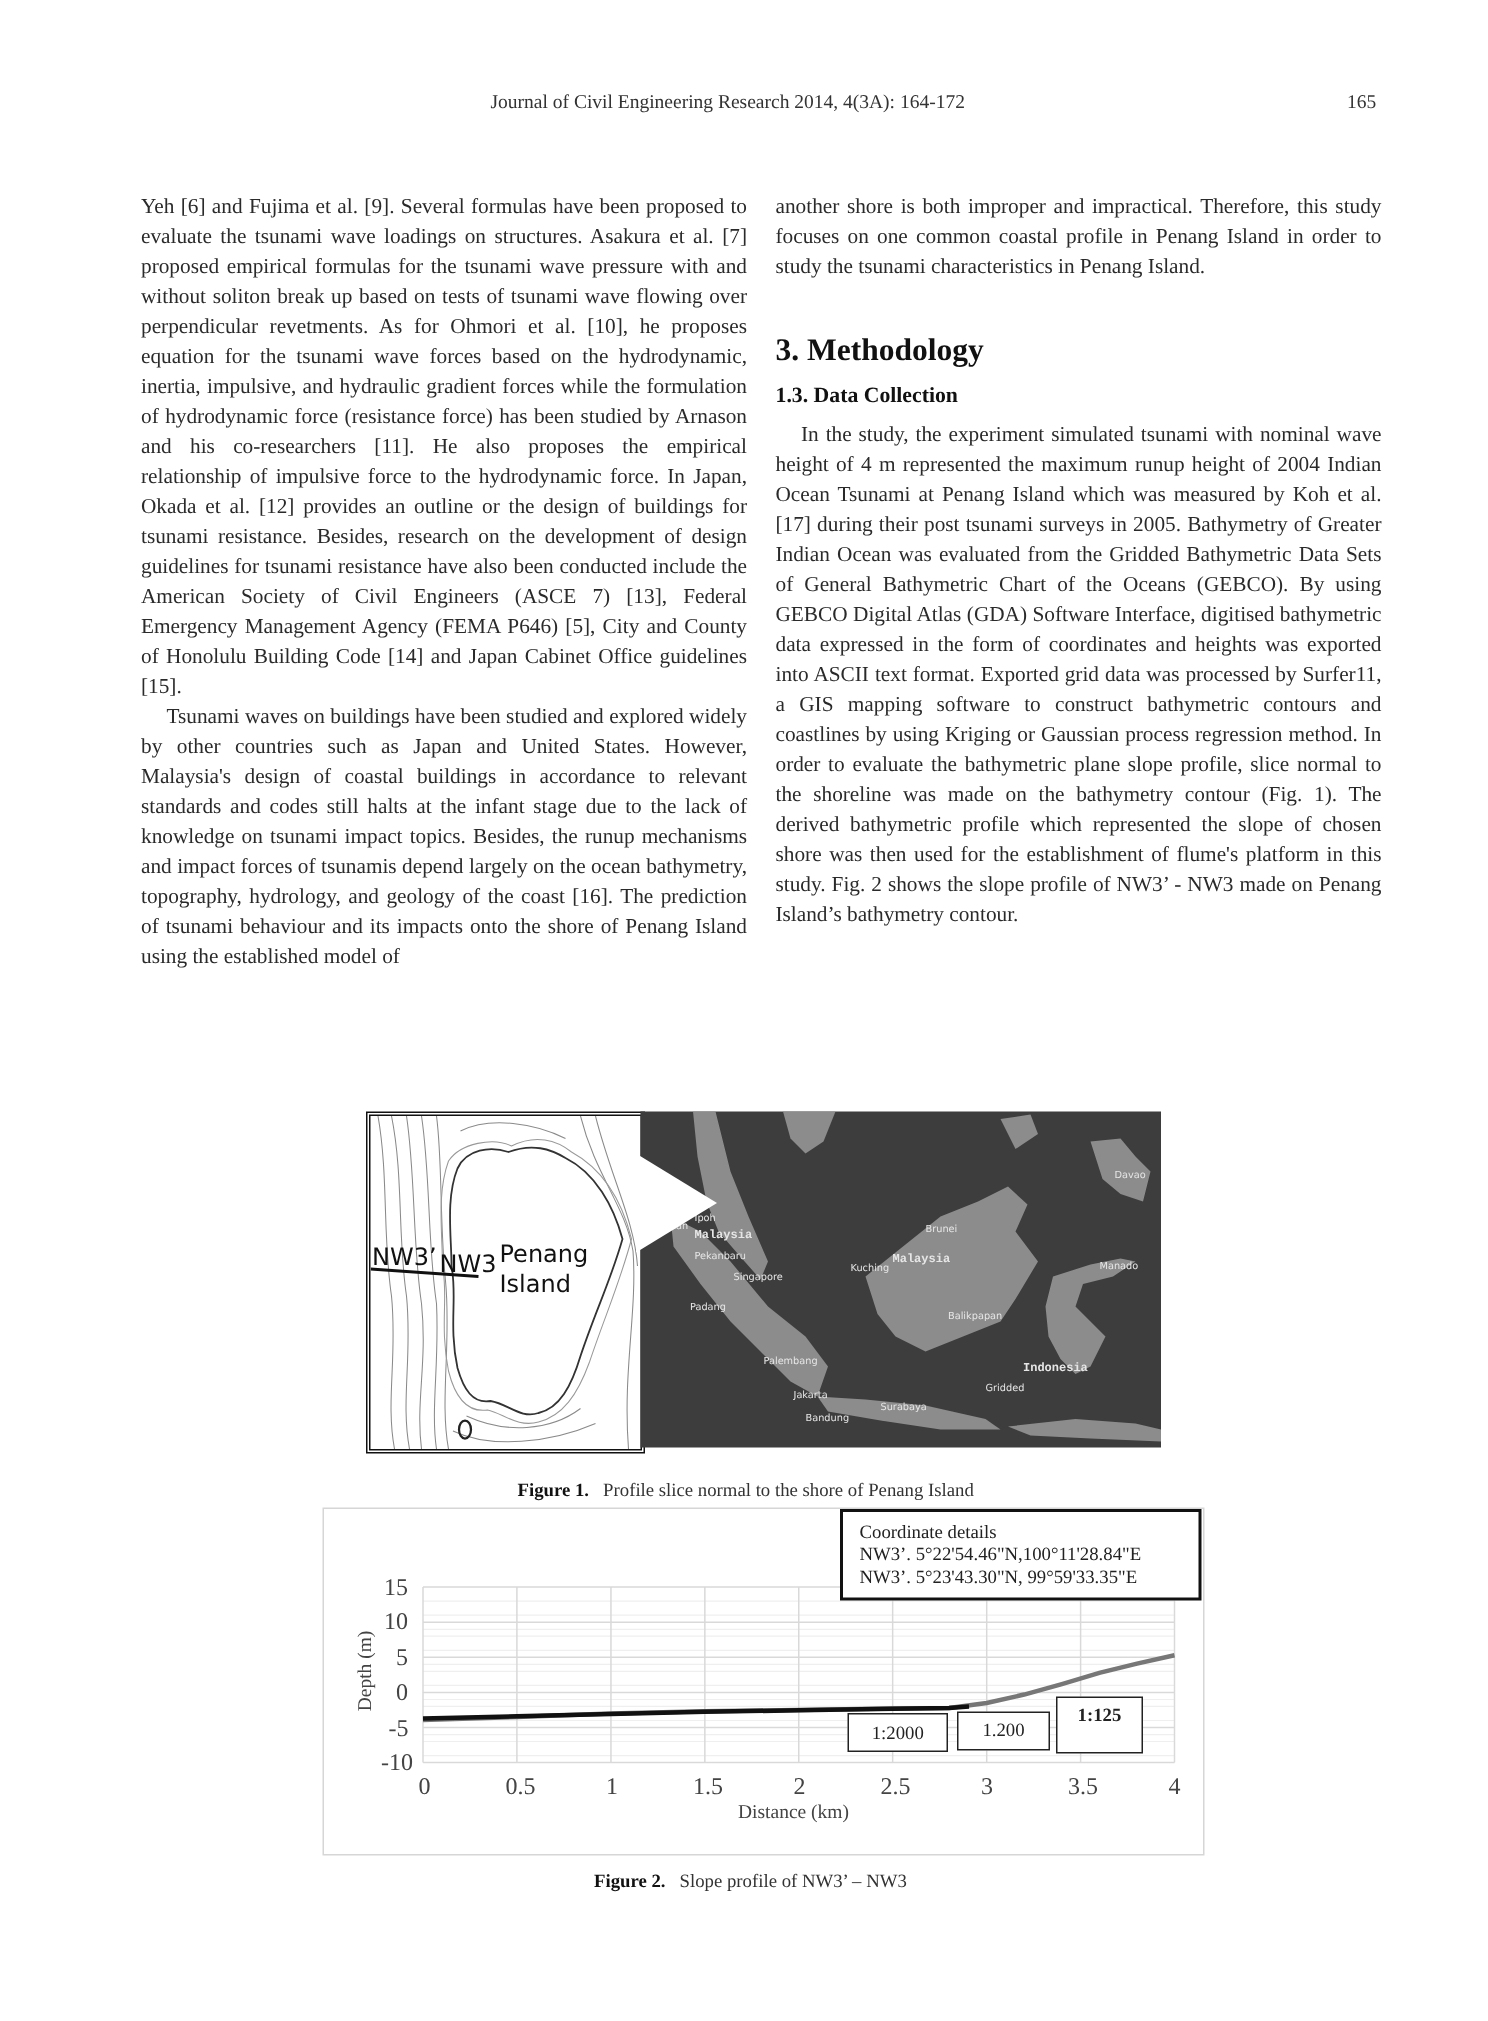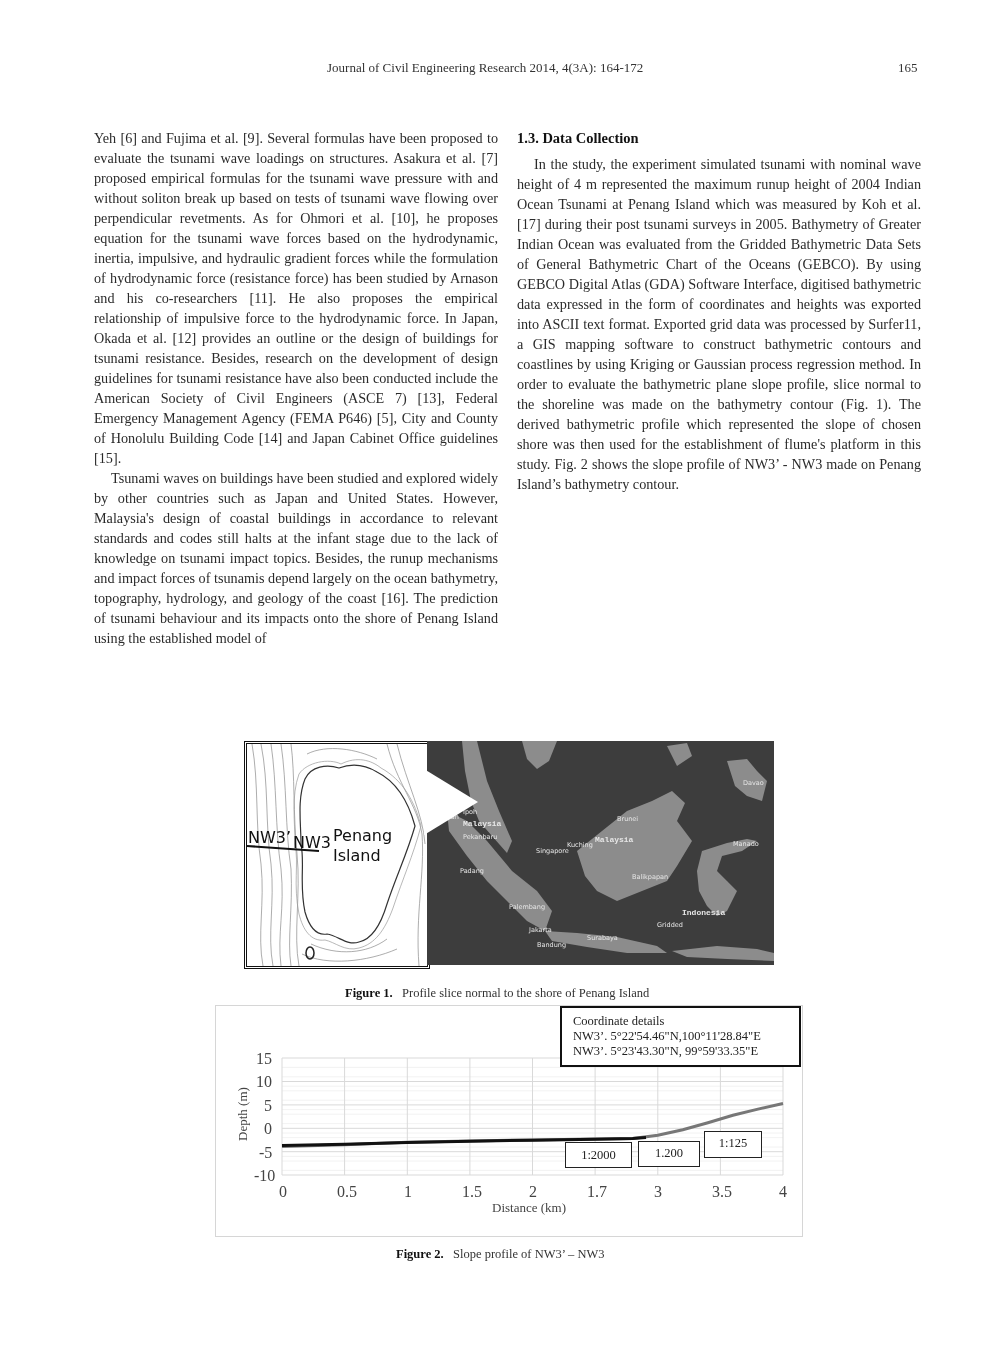--- a/index.html
+++ b/index.html
@@ -42,20 +42,22 @@
   <span class="journal">Journal of Civil Engineering Research 2014, 4(3A): 164-172</span>
   <span class="pagenum">165</span>
 </div>
 
 <div class="col" id="col-left">
   <p>Yeh [6] and Fujima et al. [9]. Several formulas have been proposed to evaluate the tsunami wave loadings on structures. Asakura et al. [7] proposed empirical formulas for the tsunami wave pressure with and without soliton break up based on tests of tsunami wave flowing over perpendicular revetments. As for Ohmori et al. [10], he proposes equation for the tsunami wave forces based on the hydrodynamic, inertia, impulsive, and hydraulic gradient forces while the formulation of hydrodynamic force (resistance force) has been studied by Arnason and his co-researchers [11]. He also proposes the empirical relationship of impulsive force to the hydrodynamic force. In Japan, Okada et al. [12] provides an outline or the design of buildings for tsunami resistance. Besides, research on the development of design guidelines for tsunami resistance have also been conducted include the American Society of Civil Engineers (ASCE 7) [13], Federal Emergency Management Agency (FEMA P646) [5], City and County of Honolulu Building Code [14] and Japan Cabinet Office guidelines [15].</p>
   <p class="indent">Tsunami waves on buildings have been studied and explored widely by other countries such as Japan and United States. However, Malaysia's design of coastal buildings in accordance to relevant standards and codes still halts at the infant stage due to the lack of knowledge on tsunami impact topics. Besides, the runup mechanisms and impact forces of tsunamis depend largely on the ocean bathymetry, topography, hydrology, and geology of the coast [16]. The prediction of tsunami behaviour and its impacts onto the shore of Penang Island using the established model of</p>
 </div>
 
 <div class="col" id="col-right">
+  <p>another shore is both improper and impractical. Therefore, this study focuses on one common coastal profile in Penang Island in order to study the tsunami characteristics in Penang Island.</p>
+  <h2 class="section">3. Methodology</h2>
   <h3 class="subsection">1.3. Data Collection</h3>
   <p class="indent">In the study, the experiment simulated tsunami with nominal wave height of 4 m represented the maximum runup height of 2004 Indian Ocean Tsunami at Penang Island which was measured by Koh et al. [17] during their post tsunami surveys in 2005. Bathymetry of Greater Indian Ocean was evaluated from the Gridded Bathymetric Data Sets of General Bathymetric Chart of the Oceans (GEBCO). By using GEBCO Digital Atlas (GDA) Software Interface, digitised bathymetric data expressed in the form of coordinates and heights was exported into ASCII text format. Exported grid data was processed by Surfer11, a GIS mapping software to construct bathymetric contours and coastlines by using Kriging or Gaussian process regression method. In order to evaluate the bathymetric plane slope profile, slice normal to the shoreline was made on the bathymetry contour (Fig. 1). The derived bathymetric profile which represented the slope of chosen shore was then used for the establishment of flume's platform in this study. Fig. 2 shows the slope profile of NW3’ - NW3 made on Penang Island’s bathymetry contour.</p>
 </div>
 
 <div class="fig1">
   <div class="fig1-inset">
     <svg width="180" height="222" viewBox="0 0 180 222">
       <g fill="none" stroke="#8a8a8a" stroke-width="0.7">
         <path d="M5 0 C12 40 8 80 14 120 C18 160 10 190 16 222"></path>
         <path d="M14 0 C22 40 18 80 24 120 C28 160 20 190 26 222"></path>
@@ -96,21 +98,21 @@
         <path d="M300 20 L320 18 L330 30 L340 40 L335 60 L320 55 L308 45 Z"></path>
         <path d="M240 5 L260 2 L265 15 L250 25 Z"></path>
 
         <path d="M245 210 L290 205 L330 208 L347 212 L347 220 L300 218 L260 216 Z"></path>
       </g>
     </svg>
     <span class="map-label" style="left:36px;top:67px;">Ipoh</span>
     <span class="map-label big" style="left:36px;top:78px;">Malaysia</span>
     <span class="map-label" style="left:10px;top:72px;">Medan</span>
     <span class="map-label" style="left:36px;top:92px;">Pekanbaru</span>
-    <span class="map-label" style="left:62px;top:106px;margin-left:47px;">Singapore</span>
+    <span class="map-label" style="left:62px;top:106px;">Singapore</span>
     <span class="map-label" style="left:33px;top:126px;">Padang</span>
     <span class="map-label" style="left:82px;top:162px;">Palembang</span>
     <span class="map-label" style="left:102px;top:185px;">Jakarta</span>
     <span class="map-label" style="left:110px;top:200px;">Bandung</span>
     <span class="map-label" style="left:160px;top:193px;">Surabaya</span>
     <span class="map-label" style="left:140px;top:100px;">Kuching</span>
     <span class="map-label big" style="left:168px;top:94px;">Malaysia</span>
     <span class="map-label" style="left:190px;top:74px;">Brunei</span>
     <span class="map-label" style="left:205px;top:132px;">Balikpapan</span>
     <span class="map-label big" style="left:255px;top:167px;">Indonesia</span>
@@ -171,33 +173,33 @@
   <span class="axis-tick" style="left:48px;top:91px;">5</span>
   <span class="axis-tick" style="left:48px;top:114px;">0</span>
   <span class="axis-tick" style="left:43px;top:138px;">-5</span>
   <span class="axis-tick" style="left:38px;top:161px;">-10</span>
 
   <span class="axis-tick" style="left:63px;top:177px;">0</span>
   <span class="axis-tick" style="left:121px;top:177px;">0.5</span>
   <span class="axis-tick" style="left:188px;top:177px;">1</span>
   <span class="axis-tick" style="left:246px;top:177px;">1.5</span>
   <span class="axis-tick" style="left:313px;top:177px;">2</span>
-  <span class="axis-tick" style="left:371px;top:177px;">1.7</span>
+  <span class="axis-tick" style="left:371px;top:177px;">2.5</span>
   <span class="axis-tick" style="left:438px;top:177px;">3</span>
   <span class="axis-tick" style="left:496px;top:177px;">3.5</span>
   <span class="axis-tick" style="left:563px;top:177px;">4</span>
 
   <span class="axis-title" style="left:276px;top:194px;">Distance (km)</span>
   <span class="axis-title" style="left:-8px;top:100px;transform:rotate(-90deg);transform-origin:center;width:70px;text-align:center;">Depth (m)</span>
 
   <div class="coord-box">
     <div>Coordinate details</div>
     <div>NW3’. 5°22'54.46"N,100°11'28.84"E</div>
     <div>NW3’. 5°23'43.30"N, 99°59'33.35"E</div>
   </div>
 
   <div class="slope-box" style="left:349px;top:136px;width:67px;height:26px;line-height:24px;">1:2000</div>
   <div class="slope-box" style="left:422px;top:135px;width:62px;height:26px;line-height:22px;">1.200</div>
-  <div class="slope-box" style="left:488px;top:125px;width:58px;height:27px;line-height:22px;">1:125</div>
+  <div class="slope-box" style="left:488px;top:125px;width:58px;height:38px;line-height:22px;font-weight:bold;">1:125</div>
 </div>
 <div class="caption" style="left:396px;top:1247px;">
   <b>Figure 2.</b>&nbsp;&nbsp;&nbsp;<span>Slope profile of NW3’ – NW3</span>
 </div>
 
 </body></html>

